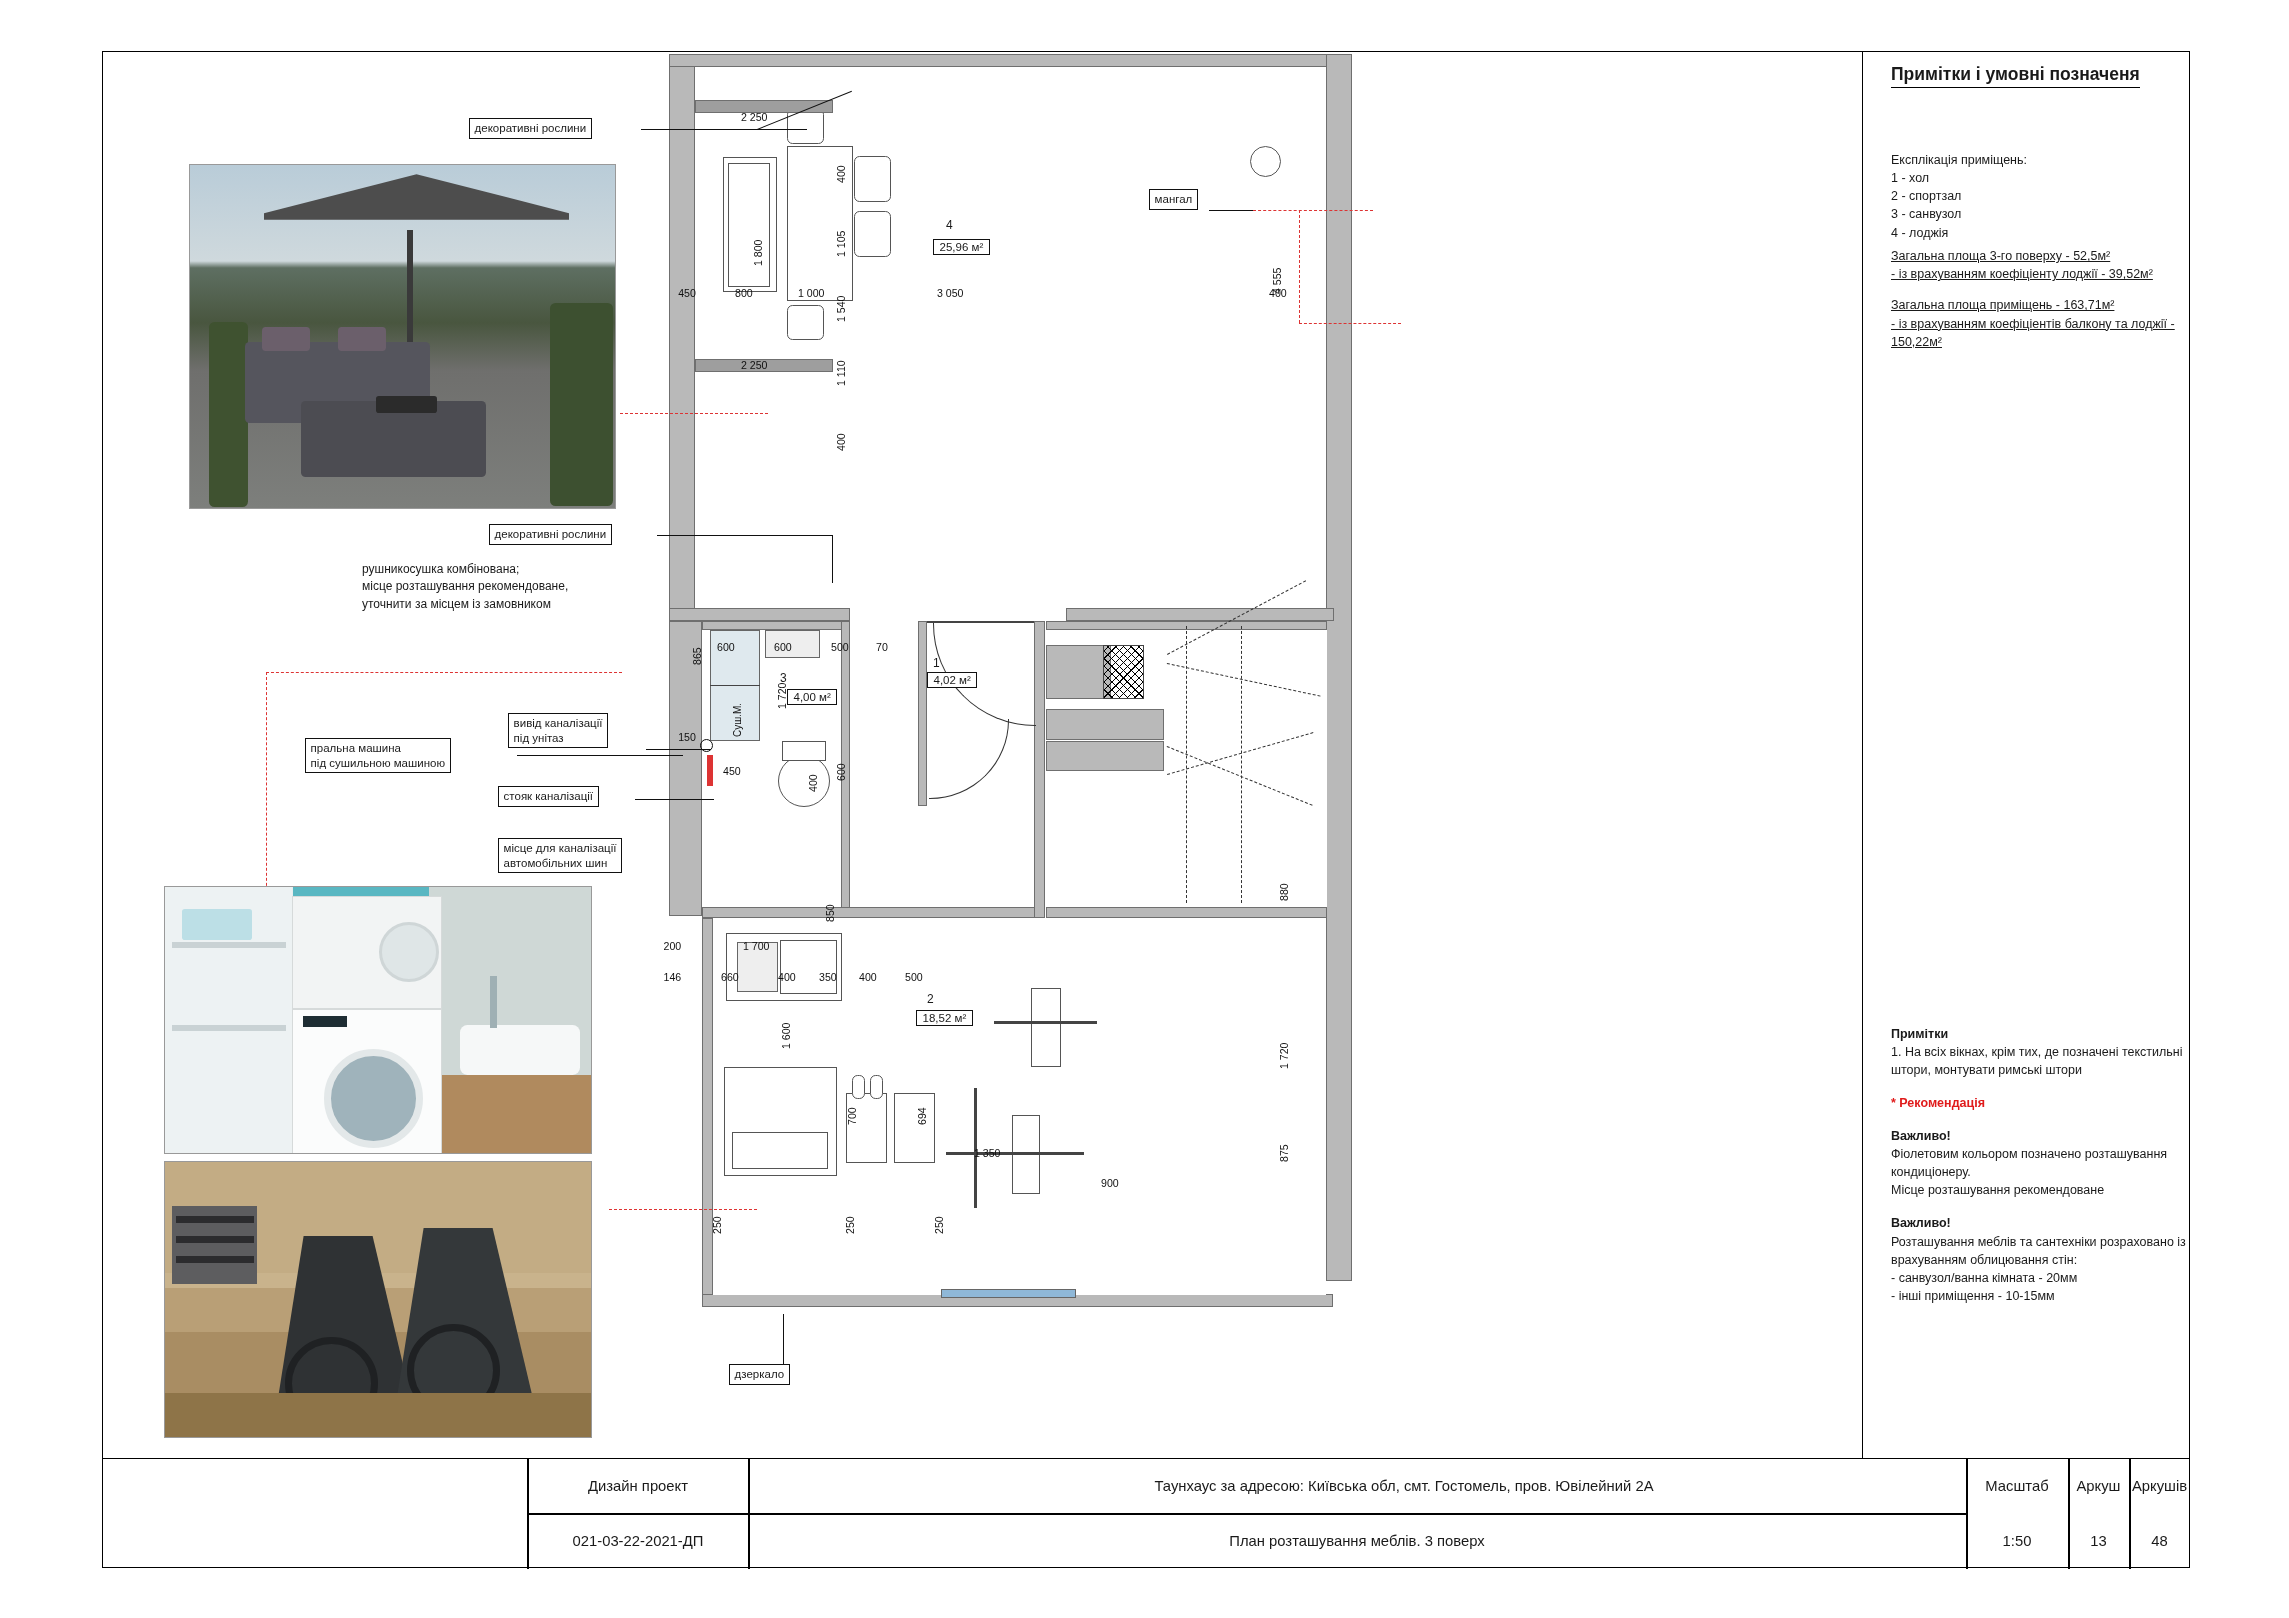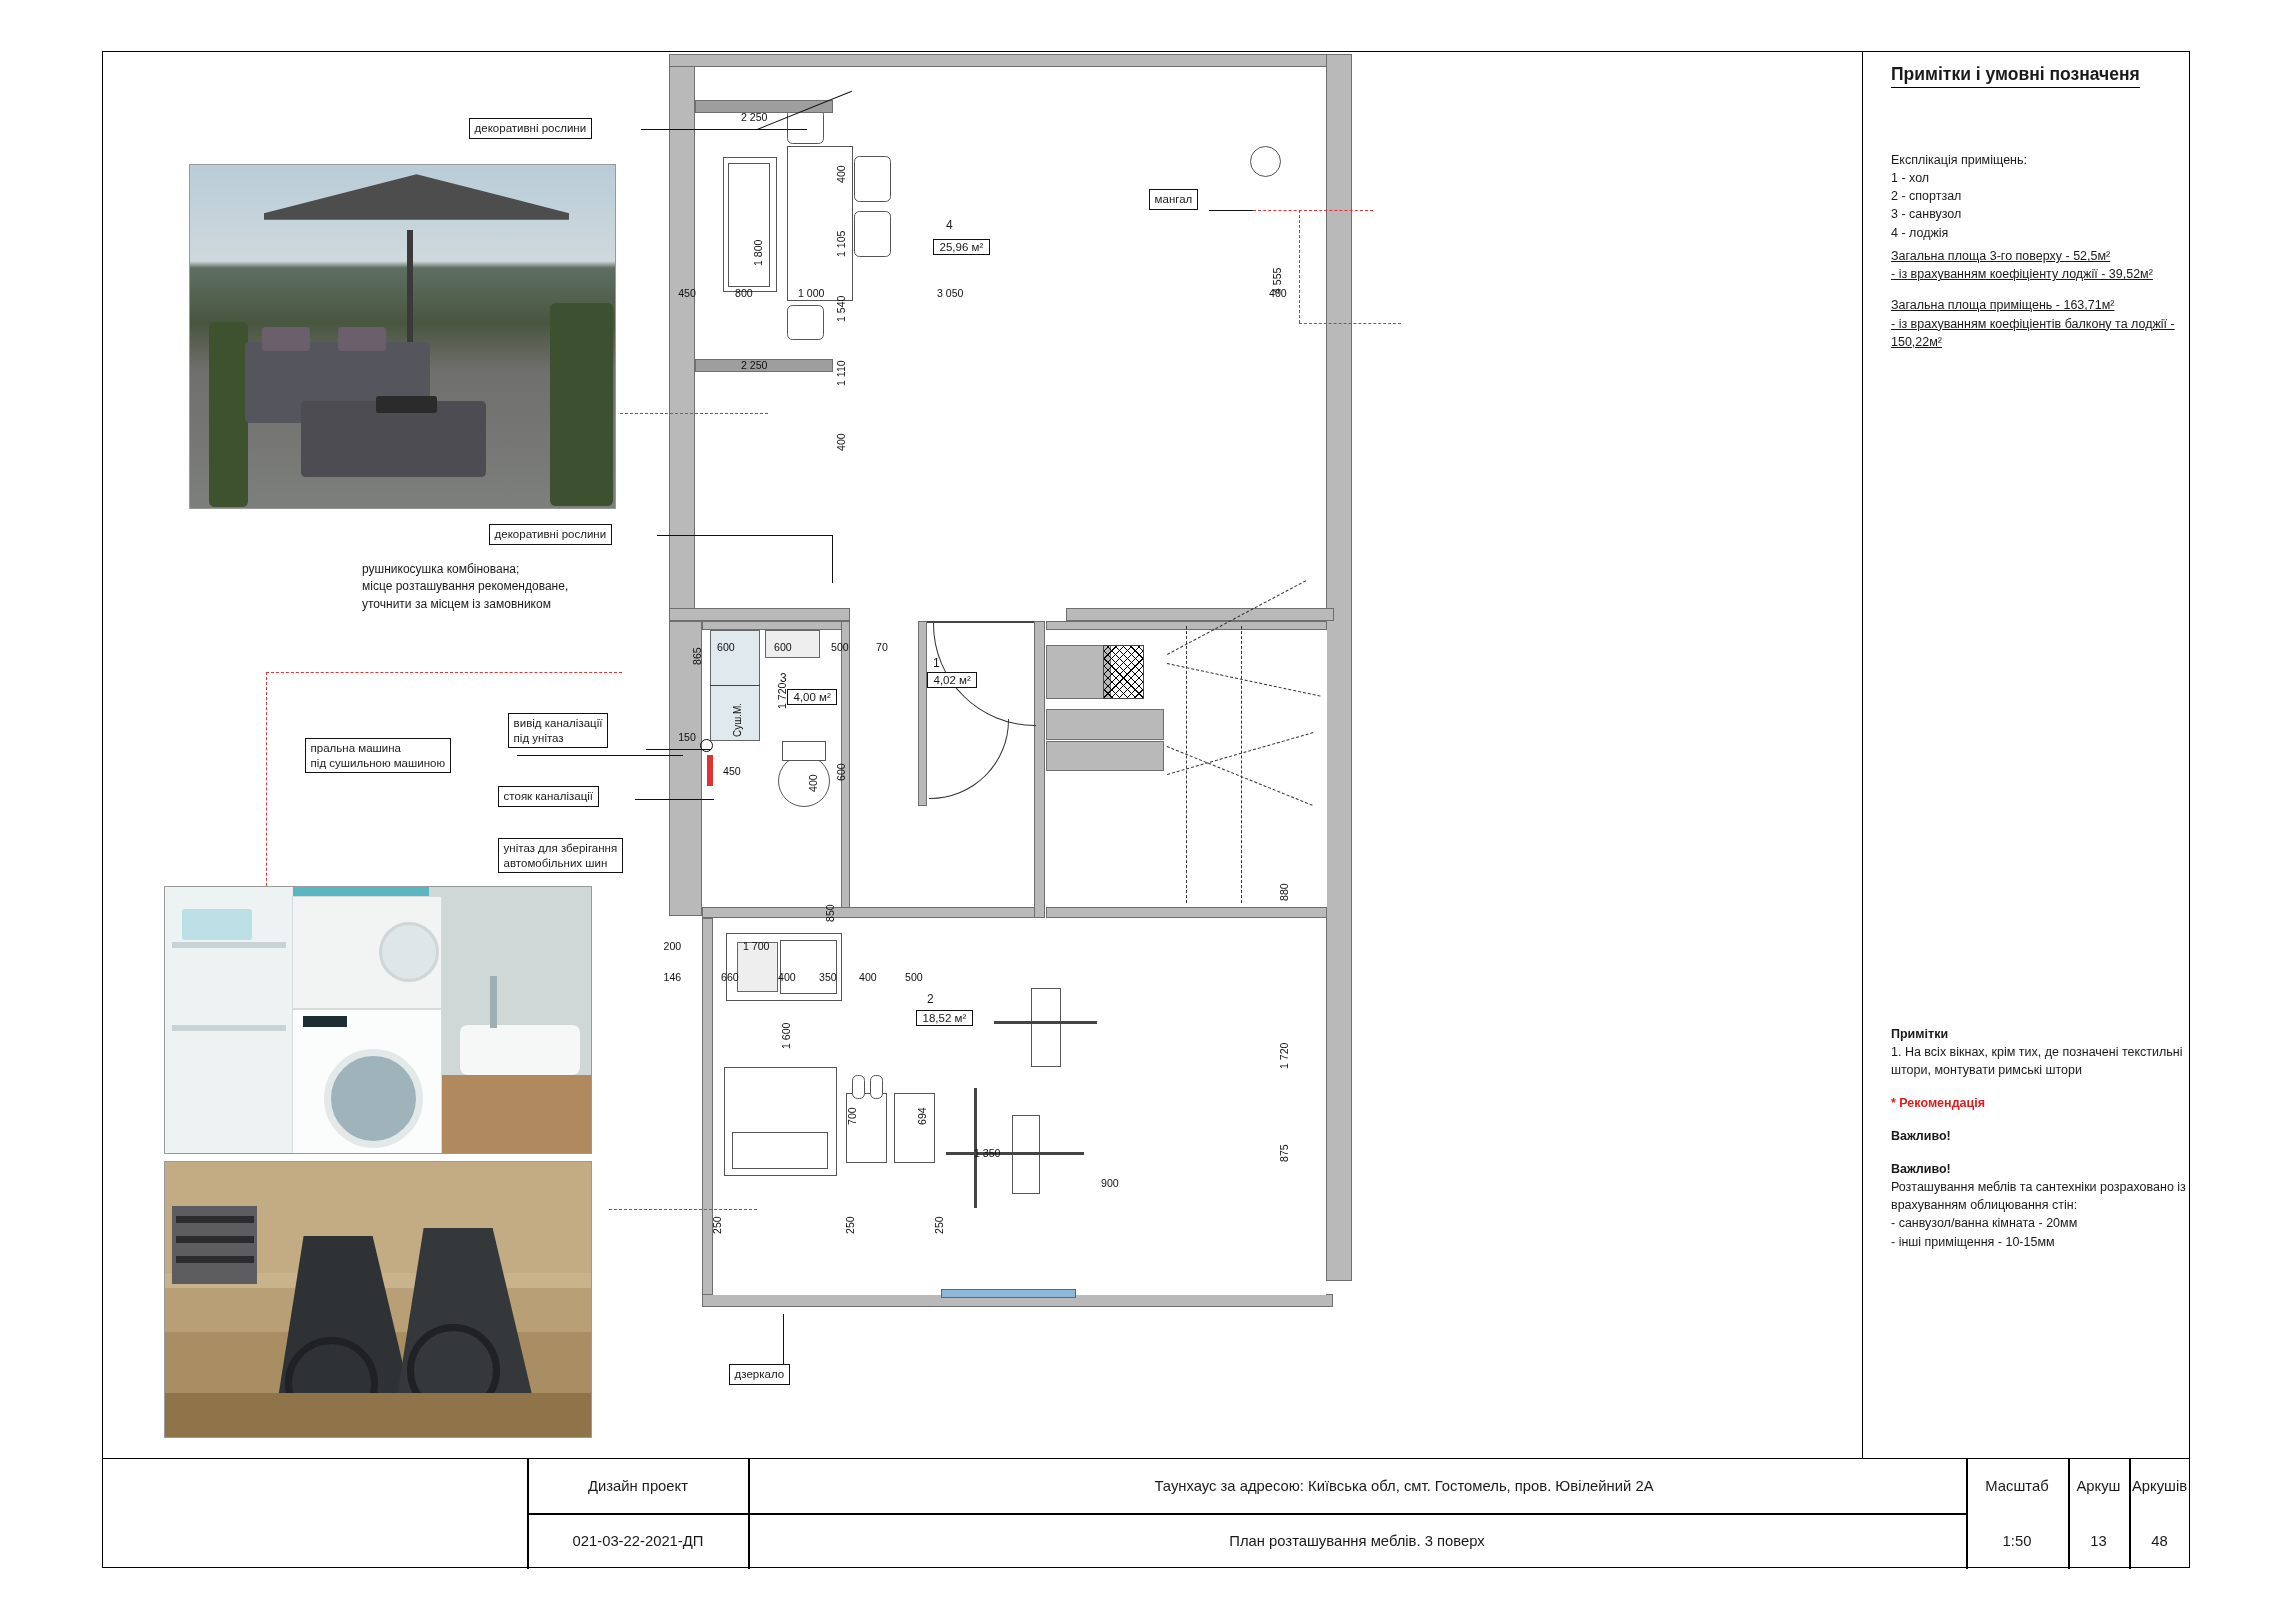--- a/index.html
+++ b/index.html
@@ -224,21 +224,21 @@
 під унітаз</div>
   <div class="leader" style="left:646px;top:749px;width:65px;"></div>
 
   <div class="callout" style="left:305px;top:738px;white-space:pre-line;">пральна машина
 під сушильною машиною</div>
   <div class="leader" style="left:517px;top:755px;width:166px;"></div>
 
   <div class="callout" style="left:498px;top:786px;">стояк каналізації</div>
   <div class="leader" style="left:635px;top:799px;width:79px;"></div>
 
-  <div class="callout" style="left:498px;top:838px;white-space:pre-line;">унітаз для зберігання
+  <div class="callout" style="left:498px;top:838px;white-space:pre-line;">місце для каналізації
 автомобільних шин</div>
 
   <div class="callout" style="left:729px;top:1364px;">дзеркало</div>
   <div class="leader-v" style="left:783px;top:1314px;height:50px;"></div>
 
   <div class="redline" style="left:620px;top:413px;width:148px;"></div>
   <div class="redline" style="left:266px;top:672px;width:356px;"></div>
   <div class="redline-v" style="left:266px;top:672px;height:249px;"></div>
   <div class="redline" style="left:266px;top:921px;width:37px;"></div>
   <div class="redline" style="left:609px;top:1209px;width:148px;"></div>
@@ -297,20 +297,22 @@
       <div class="u">- із врахуванням коефіціенту лоджії - 39,52м²</div>
       <div class="u" style="margin-top:13px;">Загальна площа приміщень - 163,71м²</div>
       <div class="u">- із врахуванням коефіціентів балкону та лоджії - 150,22м²</div>
     </div>
 
     <div class="notes-block" style="top:974px;">
       <div class="b">Примітки</div>
       <div>1. На всіх вікнах, крім тих, де позначені текстильні штори, монтувати римські штори</div>
       <div class="red b" style="margin-top:14.8px;">* Рекомендація</div>
       <div class="b" style="margin-top:14.8px;">Важливо!</div>
+      <div style="white-space:pre-line;">Фіолетовим кольором позначено розташування кондиціонеру.
+Місце розташування рекомендоване</div>
       <div class="b" style="margin-top:14.8px;">Важливо!</div>
       <div style="white-space:pre-line;">Розташування меблів та сантехніки розраховано із врахуванням облицювання стін:
 - санвузол/ванна кімната - 20мм
 - інші приміщення - 10-15мм</div>
     </div>
   </div>
 
   <div class="titleblock">
     <div class="hline" style="left:425px;top:54px;width:1440px;"></div>
     <div class="vline" style="left:425px;"></div>

